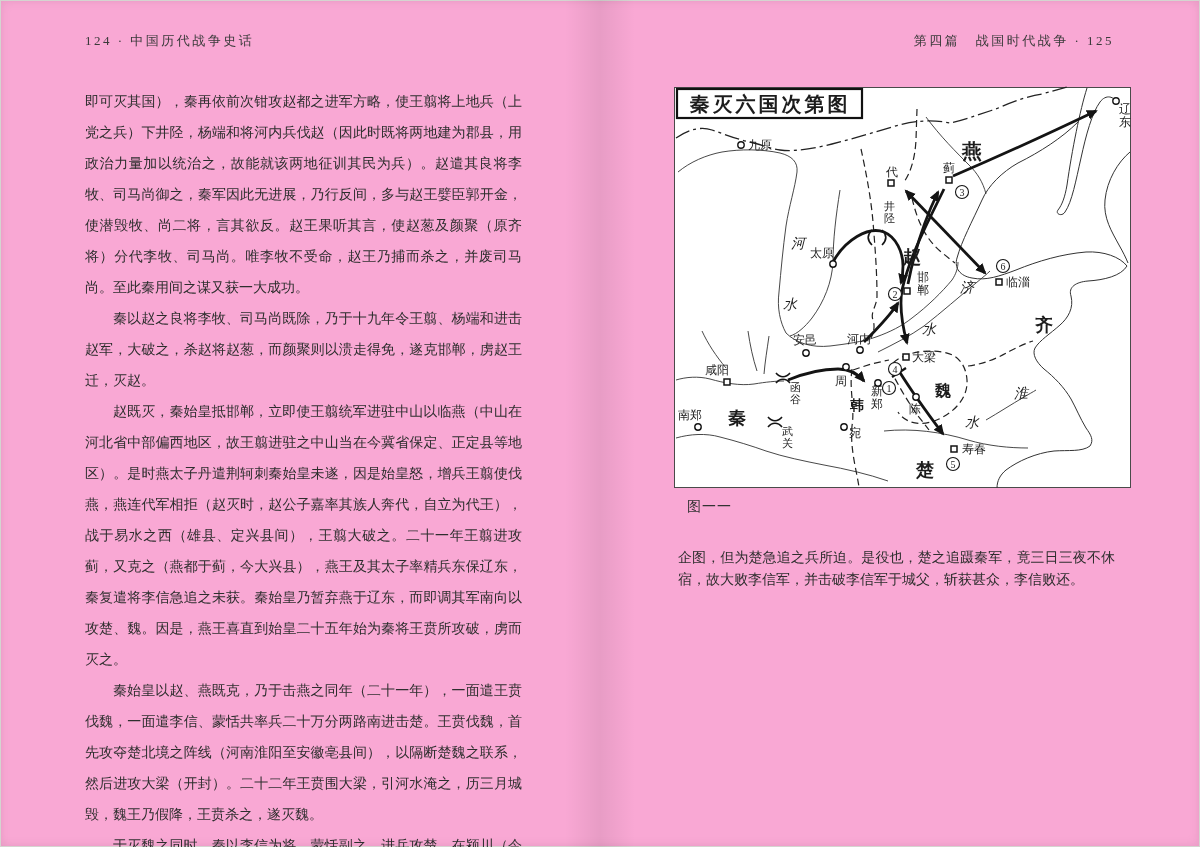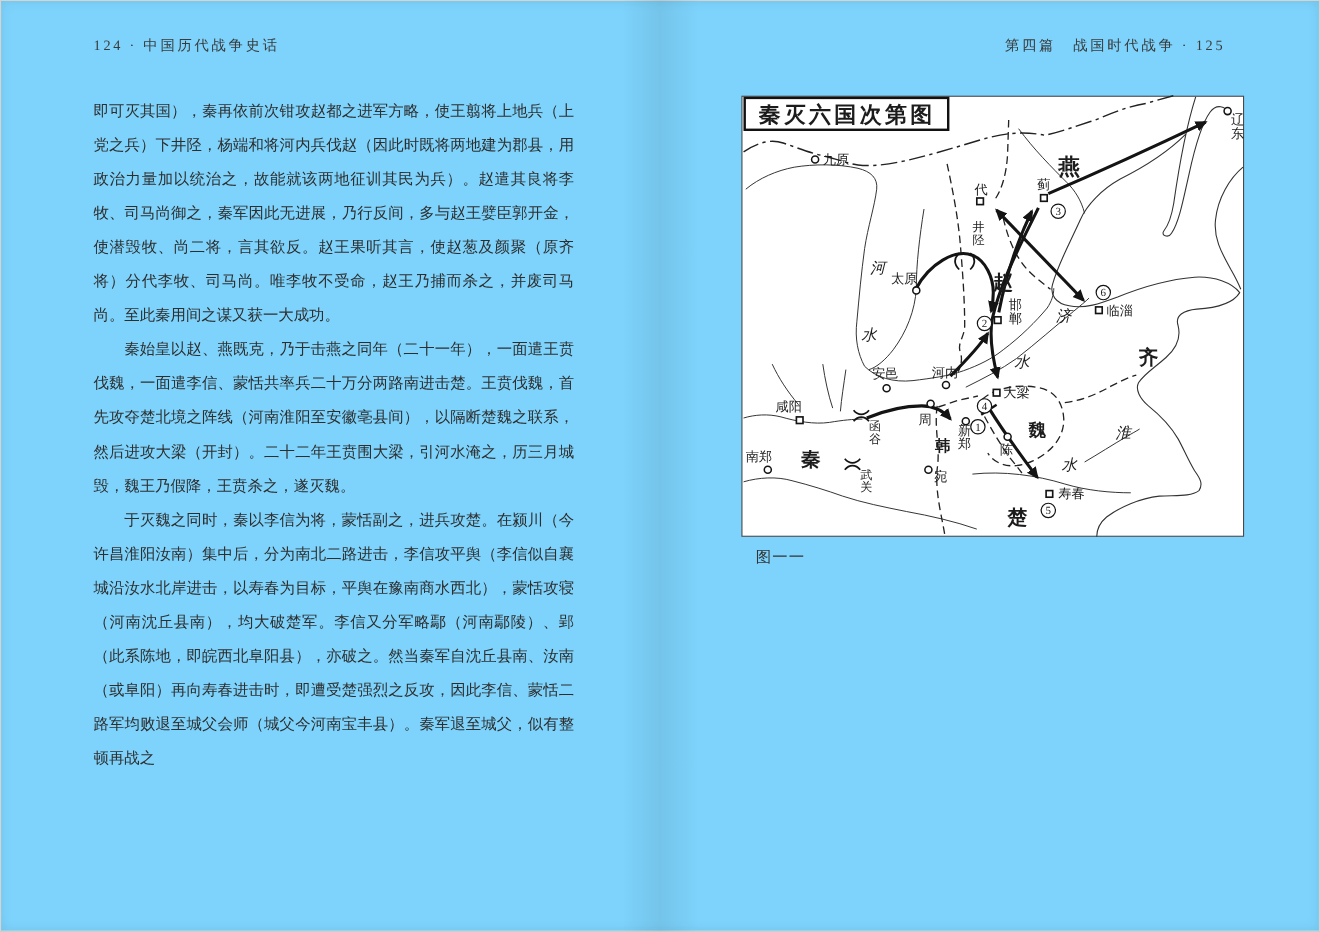--- a/index.html
+++ b/index.html
@@ -1,18 +1,18 @@
 <!DOCTYPE html>
 <html><head>
 <meta charset="utf-8">
 <style>
   html,body{margin:0;padding:0;background:#e6e5e2;}
   .spread{
     position:relative;width:1200px;height:847px;margin:0 auto;
-    background:#7dd3fc;overflow:hidden;
+    background:#f9a8d4;overflow:hidden;
     box-shadow:inset 0 0 0 1px #d5d4d0, inset 3px 3px 10px rgba(0,0,0,0.05), inset -3px -3px 10px rgba(0,0,0,0.05);
     font-family:"Liberation Serif","DejaVu Serif",serif;
     color:#2b2b2b;
   }
   .spine{
     position:absolute;left:565px;top:0;width:70px;height:100%;
     background:linear-gradient(90deg, rgba(0,0,0,0) 0%, rgba(0,0,0,0.07) 50%, rgba(0,0,0,0) 100%);
     pointer-events:none;
   }
   .runhead{
@@ -42,20 +42,22 @@
 </style>
 </head>
 <body>
 
 <div class="spread">
   <div class="spine"></div>
 
   <div class="runhead left">124 · 中国历代战争史话</div>
   <div class="textcol leftcol">
     <p class="noindent">即可灭其国），秦再依前次钳攻赵都之进军方略，使王翦将上地兵（上党之兵）下井陉，杨端和将河内兵伐赵（因此时既将两地建为郡县，用政治力量加以统治之，故能就该两地征训其民为兵）。赵遣其良将李牧、司马尚御之，秦军因此无进展，乃行反间，多与赵王嬖臣郭开金，使潜毁牧、尚二将，言其欲反。赵王果听其言，使赵葱及颜聚（原齐将）分代李牧、司马尚。唯李牧不受命，赵王乃捕而杀之，并废司马尚。至此秦用间之谋又获一大成功。</p>
+    <p>秦以赵之良将李牧、司马尚既除，乃于十九年令王翦、杨端和进击赵军，大破之，杀赵将赵葱，而颜聚则以溃走得免，遂克邯郸，虏赵王迁，灭赵。</p>
+    <p>赵既灭，秦始皇抵邯郸，立即使王翦统军进驻中山以临燕（中山在河北省中部偏西地区，故王翦进驻之中山当在今冀省保定、正定县等地区）。是时燕太子丹遣荆轲刺秦始皇未遂，因是始皇怒，增兵王翦使伐燕，燕连代军相拒（赵灭时，赵公子嘉率其族人奔代，自立为代王），战于易水之西（雄县、定兴县间），王翦大破之。二十一年王翦进攻蓟，又克之（燕都于蓟，今大兴县），燕王及其太子率精兵东保辽东，秦复遣将李信急追之未获。秦始皇乃暂弃燕于辽东，而即调其军南向以攻楚、魏。因是，燕王喜直到始皇二十五年始为秦将王贲所攻破，虏而灭之。</p>
     <p>秦始皇以赵、燕既克，乃于击燕之同年（二十一年），一面遣王贲伐魏，一面遣李信、蒙恬共率兵二十万分两路南进击楚。王贲伐魏，首先攻夺楚北境之阵线（河南淮阳至安徽亳县间），以隔断楚魏之联系，然后进攻大梁（开封）。二十二年王贲围大梁，引河水淹之，历三月城毁，魏王乃假降，王贲杀之，遂灭魏。</p>
     <p>于灭魏之同时，秦以李信为将，蒙恬副之，进兵攻楚。在颍川（今许昌淮阳汝南）集中后，分为南北二路进击，李信攻平舆（李信似自襄城沿汝水北岸进击，以寿春为目标，平舆在豫南商水西北），蒙恬攻寝（河南沈丘县南），均大破楚军。李信又分军略鄢（河南鄢陵）、郢（此系陈地，即皖西北阜阳县），亦破之。然当秦军自沈丘县南、汝南（或阜阳）再向寿春进击时，即遭受楚强烈之反攻，因此李信、蒙恬二路军均败退至城父会师（城父今河南宝丰县）。秦军退至城父，似有整顿再战之</p>
   </div>
 
   <div class="runhead right">第四篇　战国时代战争 · 125</div>
 
   <svg class="warmap" width="466" height="406" viewBox="670 85 466 406" xmlns="http://www.w3.org/2000/svg">
     <defs>
       <marker id="arw" markerUnits="userSpaceOnUse" markerWidth="13" markerHeight="11" refX="9" refY="5" orient="auto">
         <path d="M0,0 L11,5 L0,10 Z" fill="#141414"></path>
@@ -216,14 +218,15 @@
 
     <g>
       <rect x="677" y="89" width="185" height="29" fill="#ffffff" stroke="#111" stroke-width="2.2"></rect>
       <text class="maptitle" x="770" y="111" text-anchor="middle">秦灭六国次第图</text>
     </g>
   </svg>
 
   <div class="figcaption">图一一</div>
 
   <div class="textcol rightcol">
+    <p class="noindent">企图，但为楚急追之兵所迫。是役也，楚之追蹑秦军，竟三日三夜不休宿，故大败李信军，并击破李信军于城父，斩获甚众，李信败还。</p>
   </div>
 </div>
 
 </body></html>

